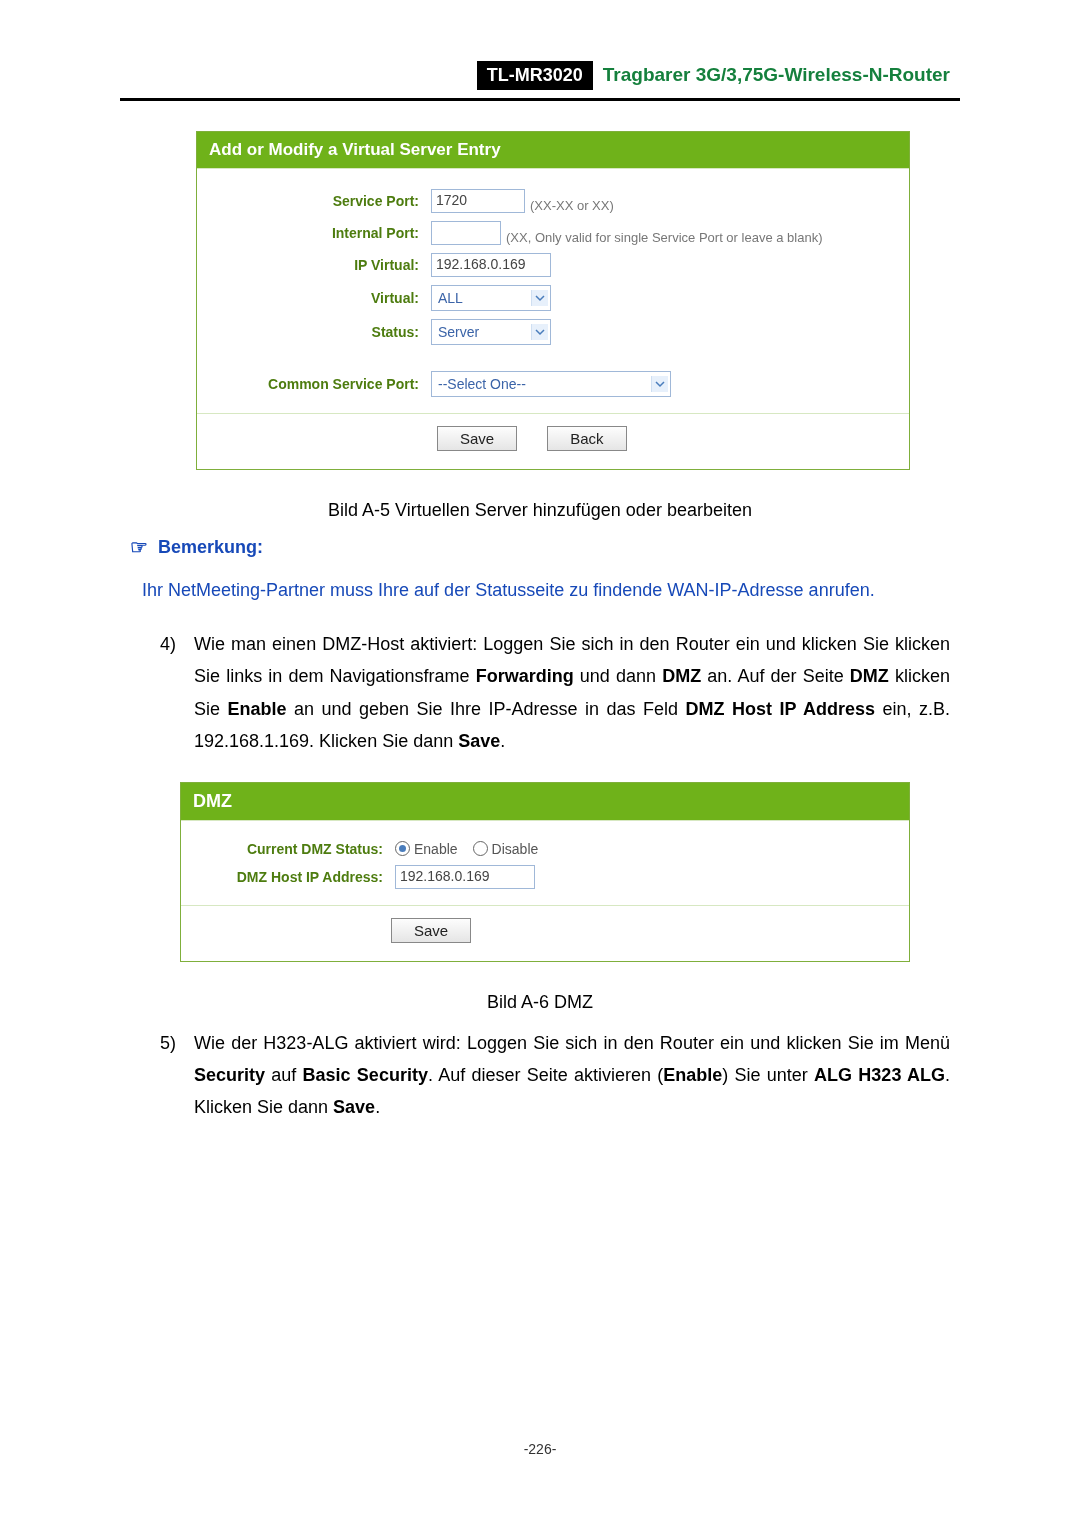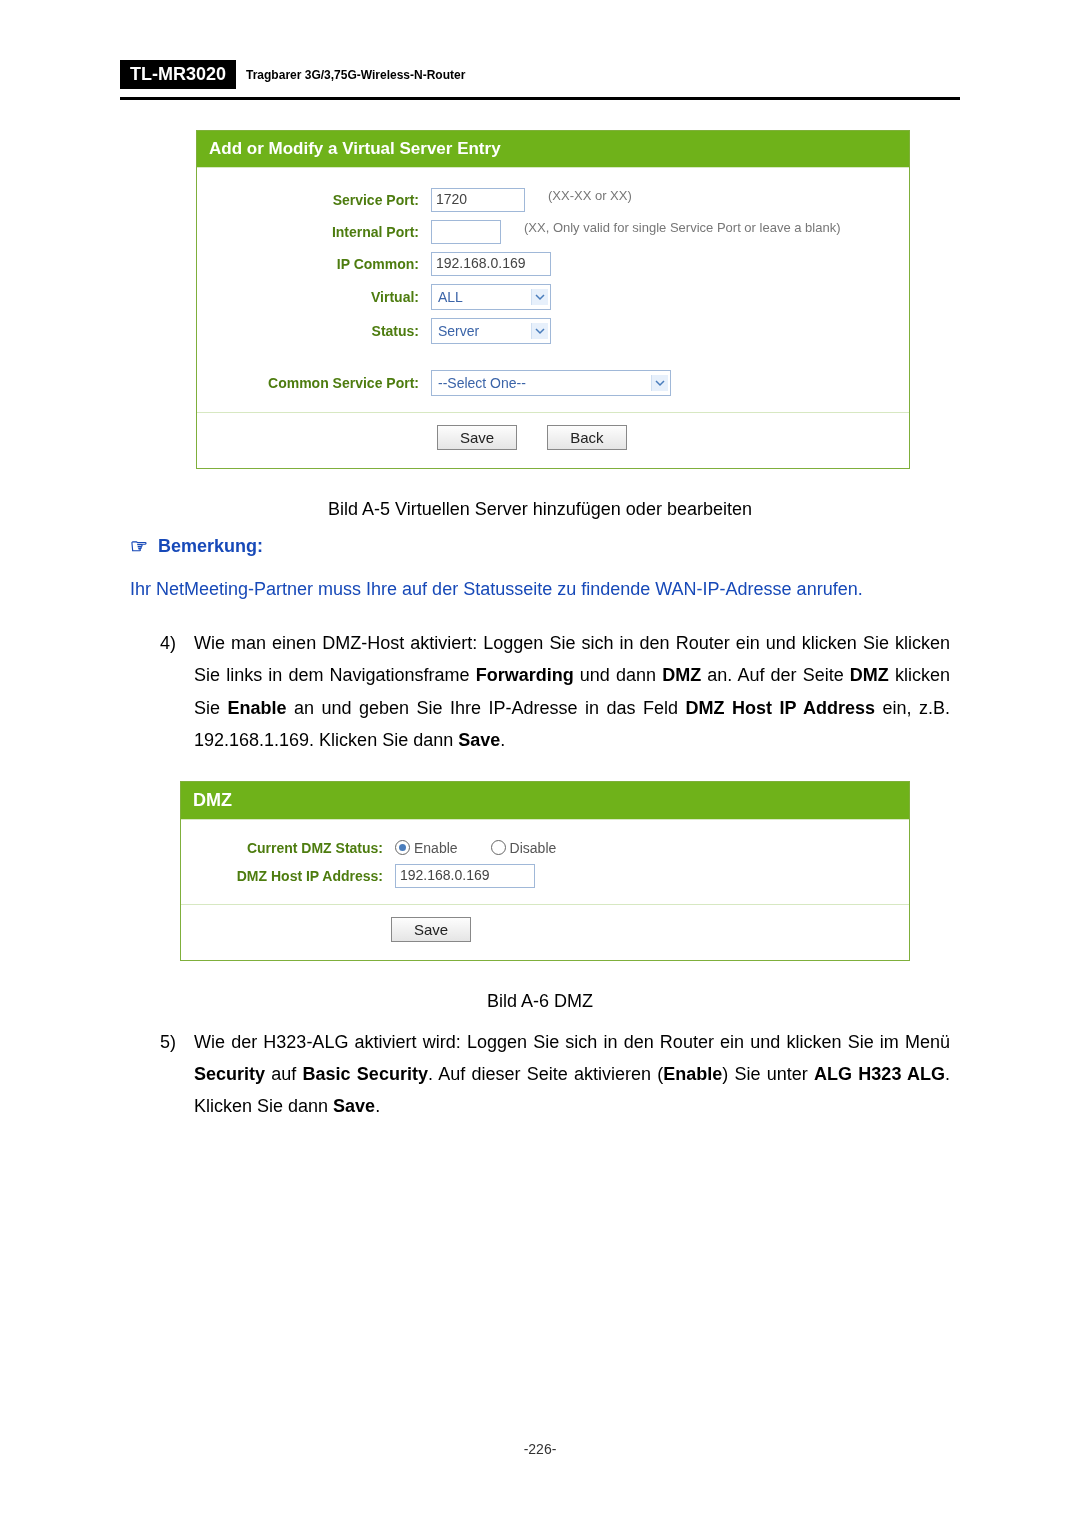--- a/index.html
+++ b/index.html
@@ -15,35 +15,36 @@
     background: #fff;
     box-sizing: border-box;
     padding: 60px 120px 0 120px;
   }
   .header-rule {
     border-bottom: 3px solid #000;
     margin-top: 8px;
   }
   .header-line {
     display: flex;
+    justify-content: flex-end;
     align-items: center;
     gap: 0;
   }
   .model-box {
     background: #000;
     color: #fff;
     font-weight: bold;
     padding: 4px 10px;
     font-size: 18px;
   }
   .tagline-box {
-    color: #000000;
+    color: #15803d;
     font-weight: bold;
     padding: 4px 10px;
-    font-size: 12px;
+    font-size: 19px;
   }
   .panel {
     border: 1px solid #7faf3b;
     margin: 30px 50px 10px 76px;
   }
   .panel .titlebar {
     background: #6fb21a;
     color: #fff;
     font-weight: bold;
     font-size: 17px;
@@ -61,22 +62,22 @@
   }
   .formrow .lab {
     width: 210px;
     text-align: right;
     padding-right: 12px;
     font-weight: bold;
     color: #4d7c0f;
   }
   .formrow .val {
     display: flex;
-    align-items: flex-start;
-    gap: 23px;
+    align-items: flex-end;
+    gap: 5px;
     color: #555;
   }
   .txt-input {
     border: 1px solid #a0b8d8;
     padding: 2px 4px;
     font-size: 14px;
     color: #444;
     height: 18px;
     background: #fff;
   }
@@ -132,21 +133,21 @@
     align-items: center;
     gap: 10px;
   }
   .note-head .hand {
     font-size: 20px;
     color: #1749b8;
   }
   .note-text {
     color: #1749b8;
     font-size: 18px;
-    margin: 0 10px 24px 10px;
+    margin: 0 10px 24px 22px;
     line-height: 1.5;
   }
   .list-item {
     display: flex;
     font-size: 18px;
     line-height: 1.8;
     margin: 0 10px 10px 40px;
     text-align: justify;
   }
   .list-item .num {
@@ -221,21 +222,21 @@
 
       <div class="formrow">
         <div class="lab">Internal Port:</div>
         <div class="val">
           <span class="txt-input" style="width:60px"></span>
           <span class="hint">(XX, Only valid for single Service Port or leave a blank)</span>
         </div>
       </div>
 
       <div class="formrow">
-        <div class="lab">IP Common:</div>
+        <div class="lab">IP Virtual:</div>
         <div class="val">
           <span class="txt-input" style="width:110px">192.168.0.169</span>
         </div>
       </div>
 
       <div class="formrow">
         <div class="lab">Virtual:</div>
         <div class="val">
           <span class="select-box">
             <span>ALL</span>

